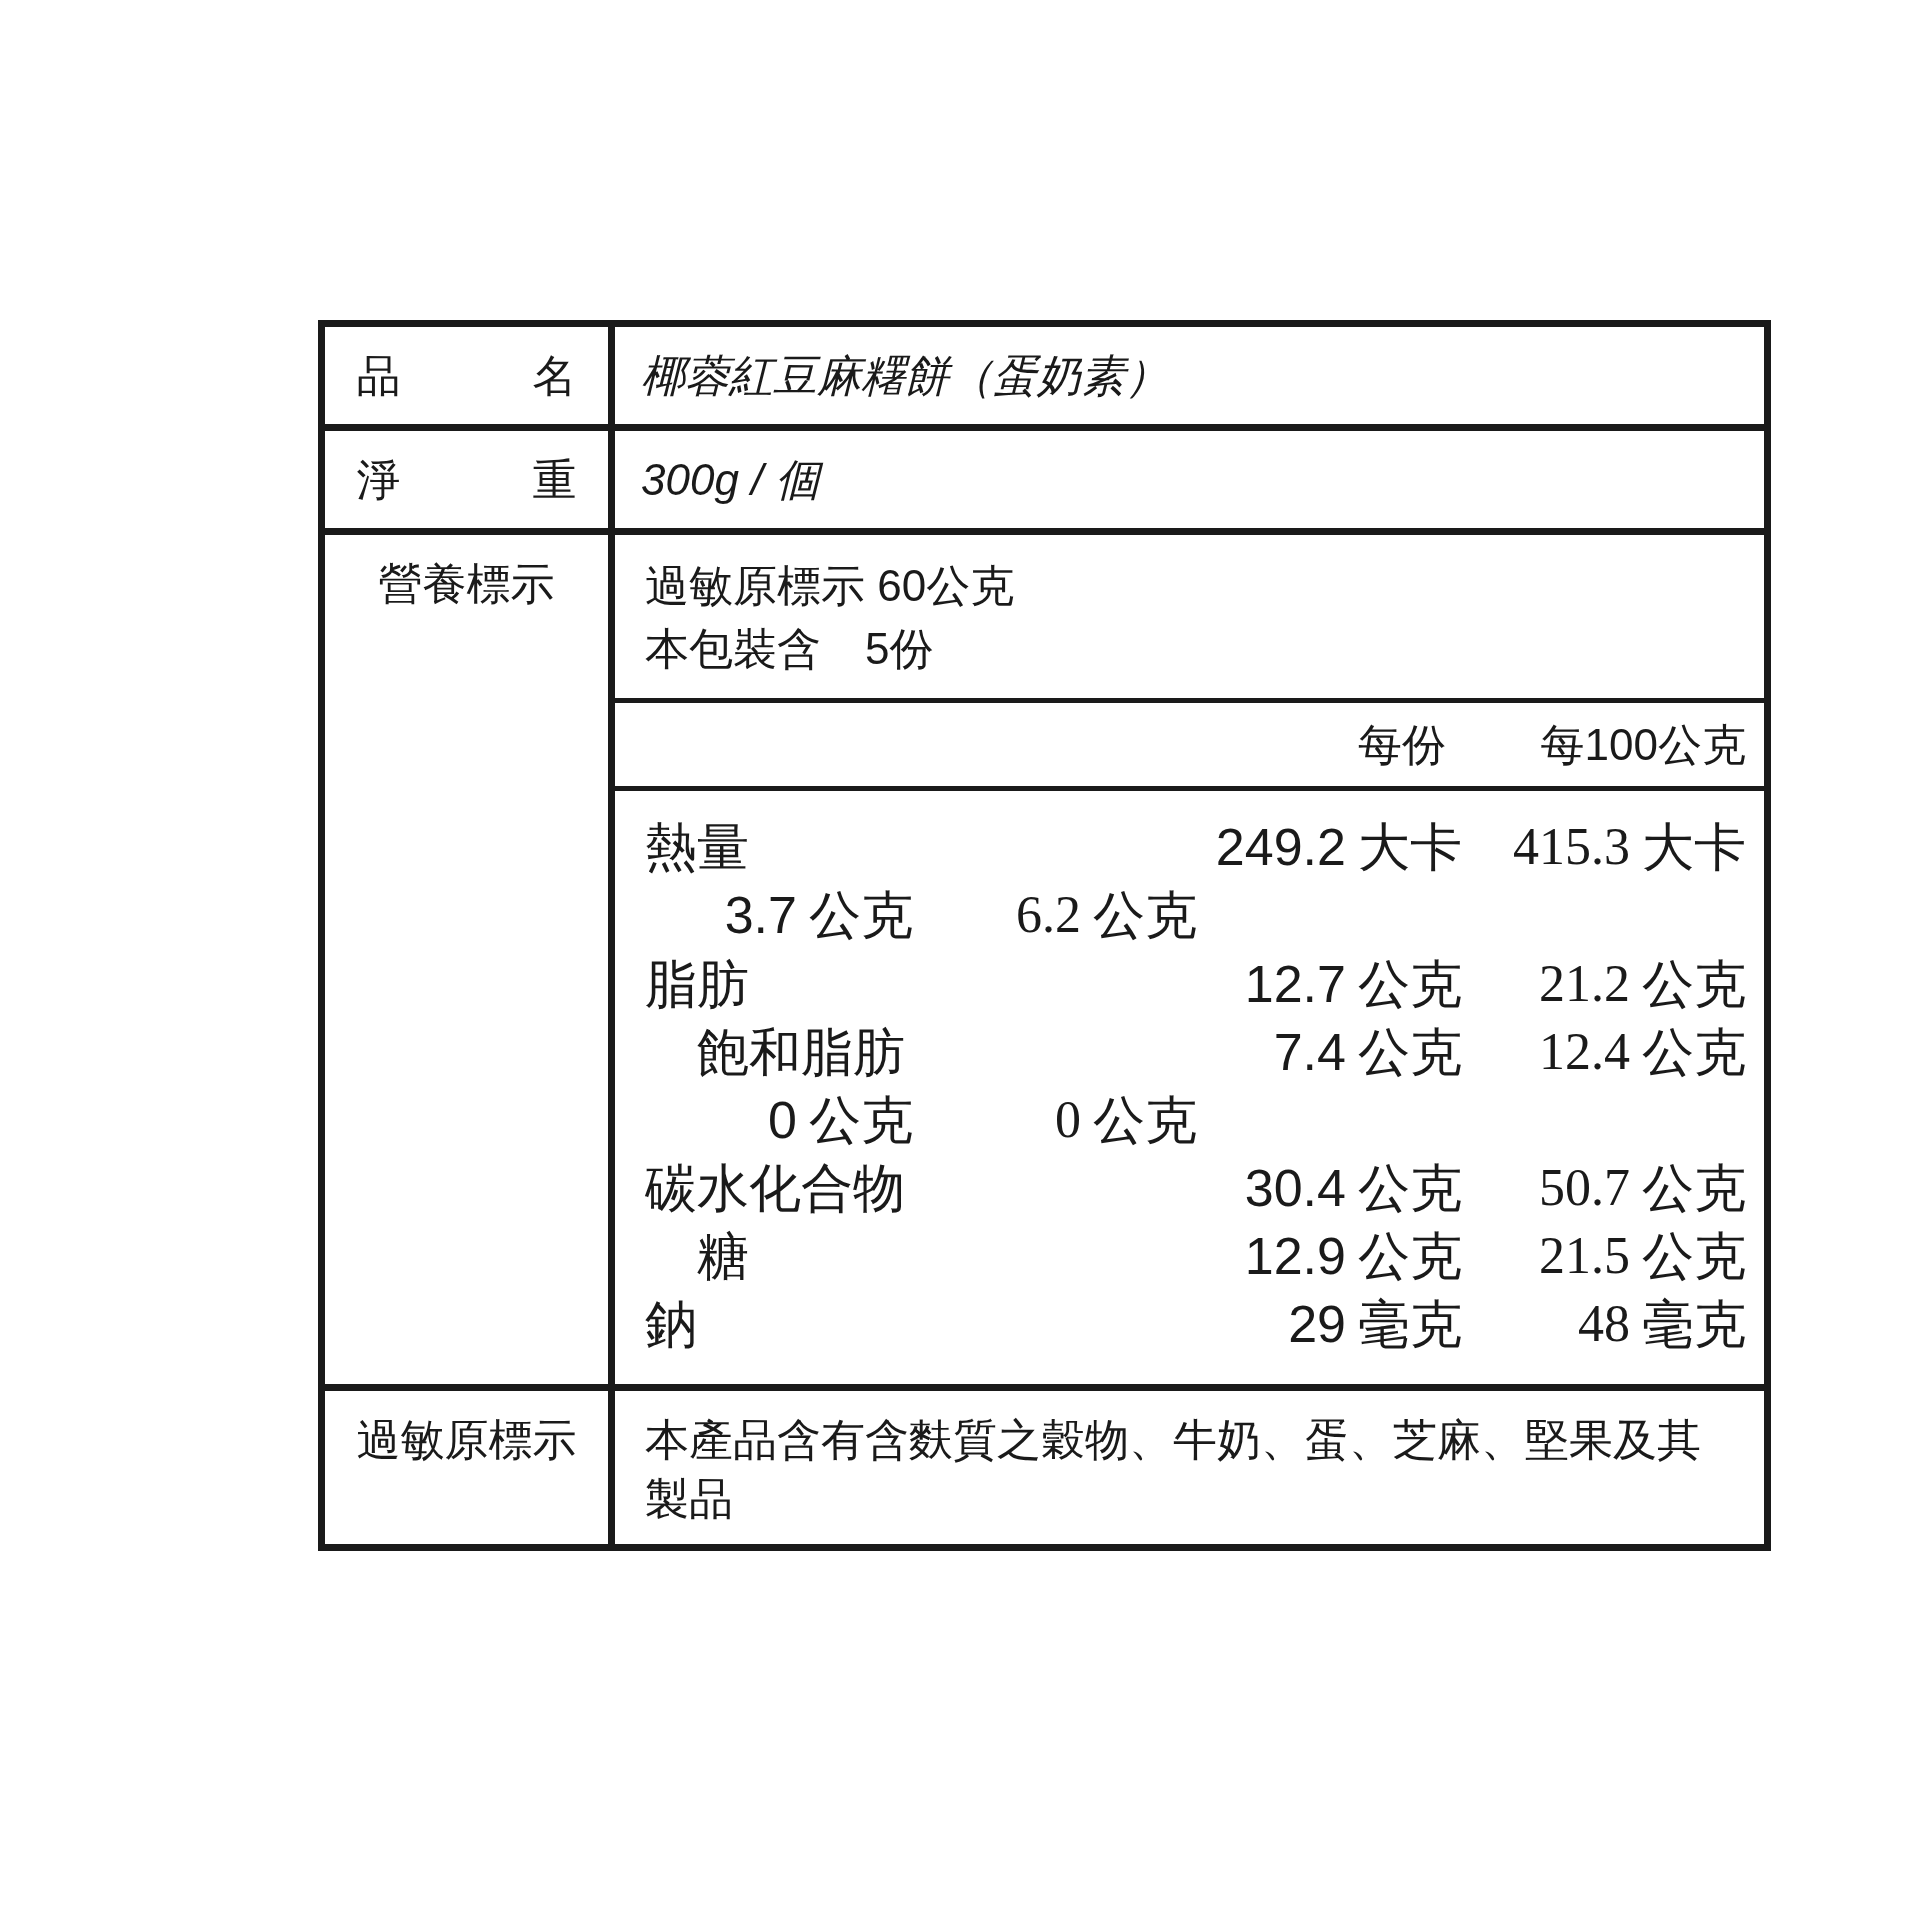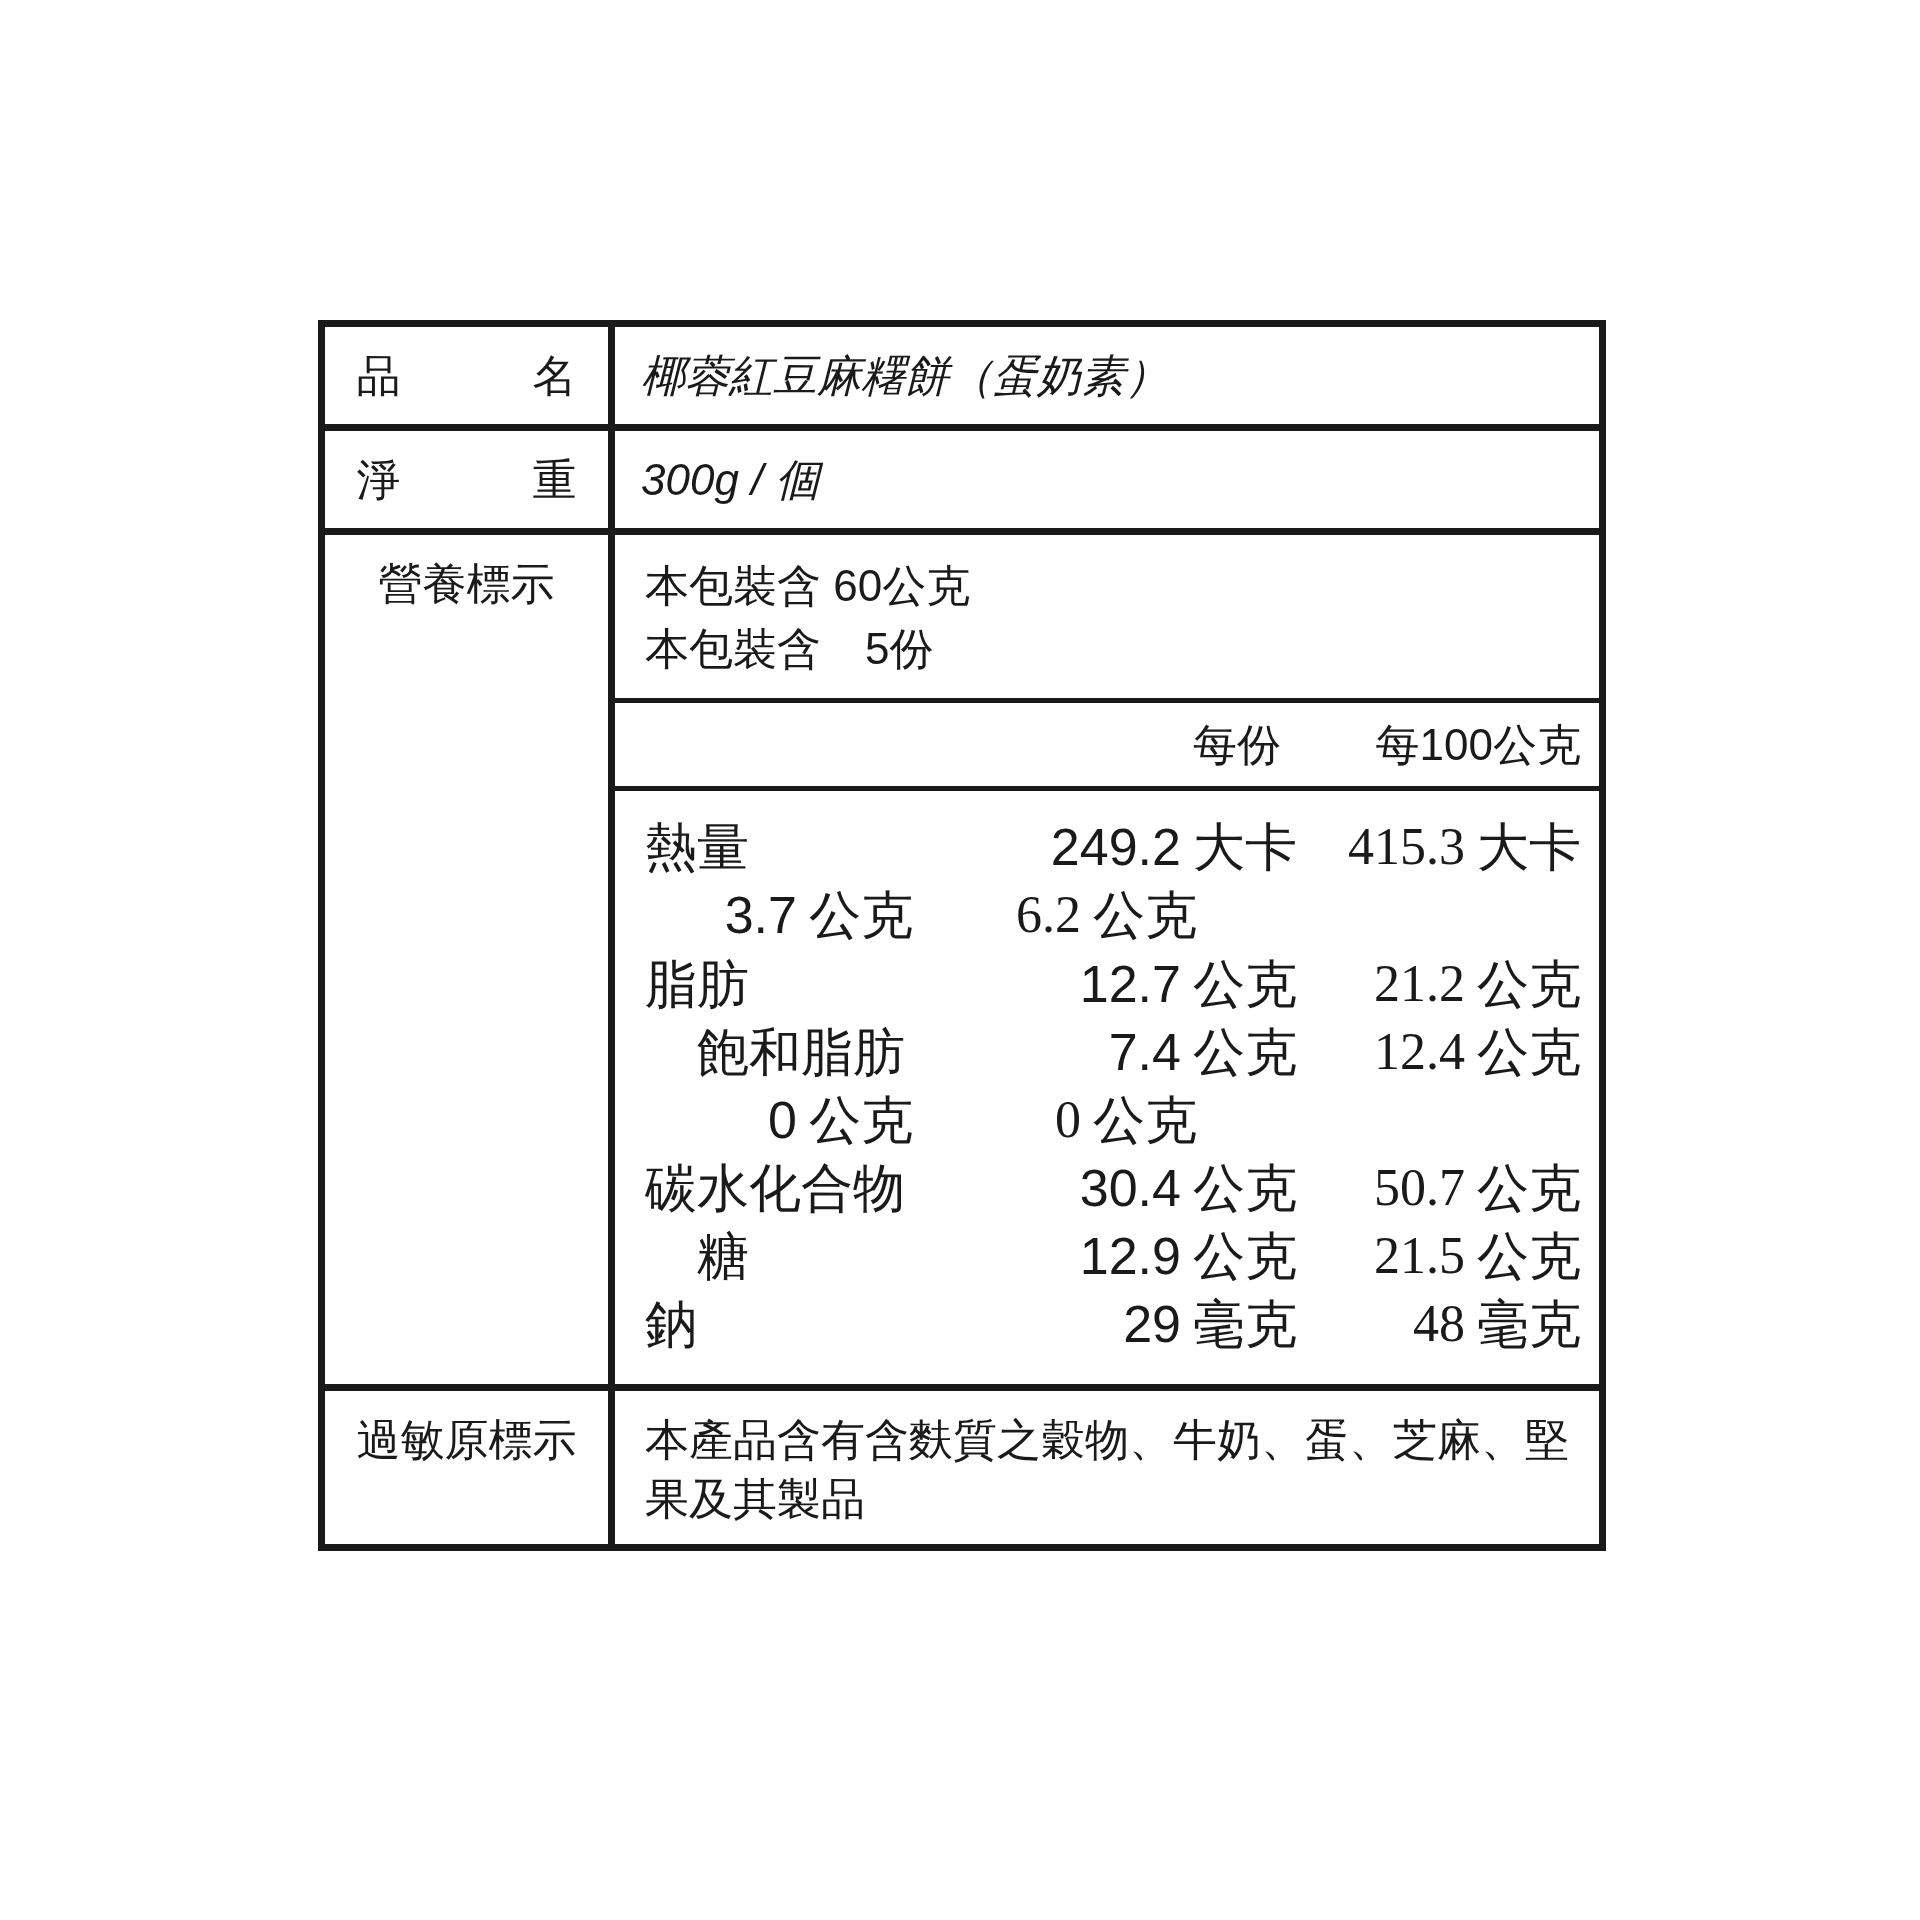--- a/index.html
+++ b/index.html
@@ -13,21 +13,21 @@
     font-family: "Liberation Sans", "DejaVu Sans", sans-serif;
     color: #1a1a1a;
     position: relative;
     overflow: hidden;
   }
 
   .label-wrap {
     position: absolute;
     left: 318px;
     top: 320px;
-    width: 1288px;
+    width: 1453px;
     box-sizing: border-box;
     border: 7px solid #1a1a1a;
   }
 
   
   .row {
     display: flex;
     align-items: stretch;
     border-bottom: 7px solid #1a1a1a;
   }
@@ -168,21 +168,21 @@
     </div>
   </div>
 
   <div class="row">
     <div class="label-cell">
       <span class="txt">營養標示</span>
     </div>
     <div class="nutri-cell">
 
       <div class="serving">
-        <div class="line">本包裝含 60公克</div>
+        <div class="line">過敏原標示 60公克</div>
         <div class="line">本包裝含　5份</div>
       </div>
 
       <div class="colhead">
         <span class="ch per-serving">每份</span>
         <span class="ch per-100">每100公克</span>
       </div>
 
       <div class="nutri-table">
 

